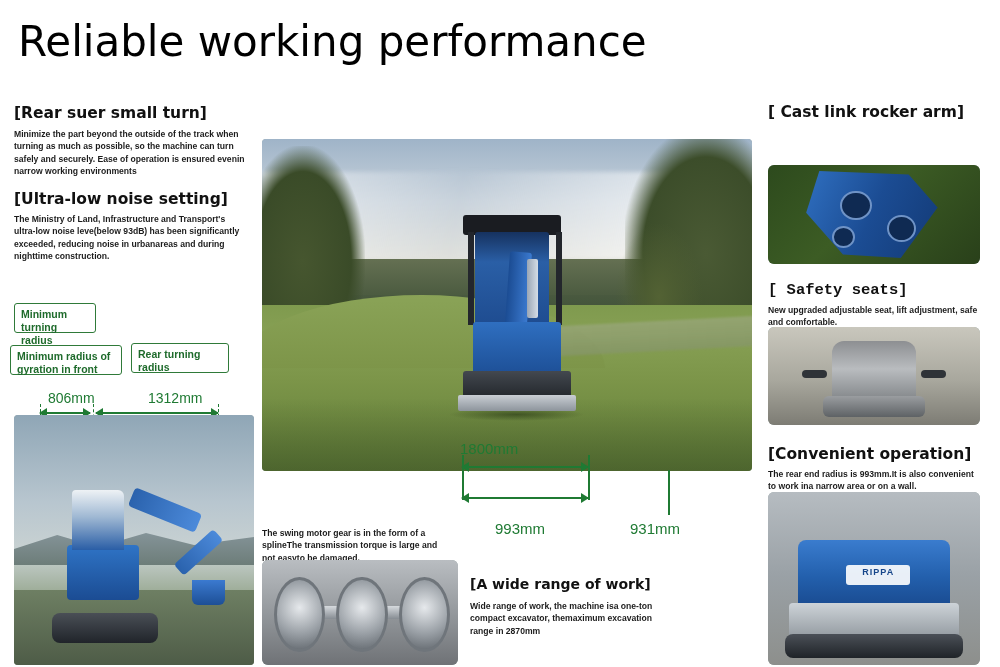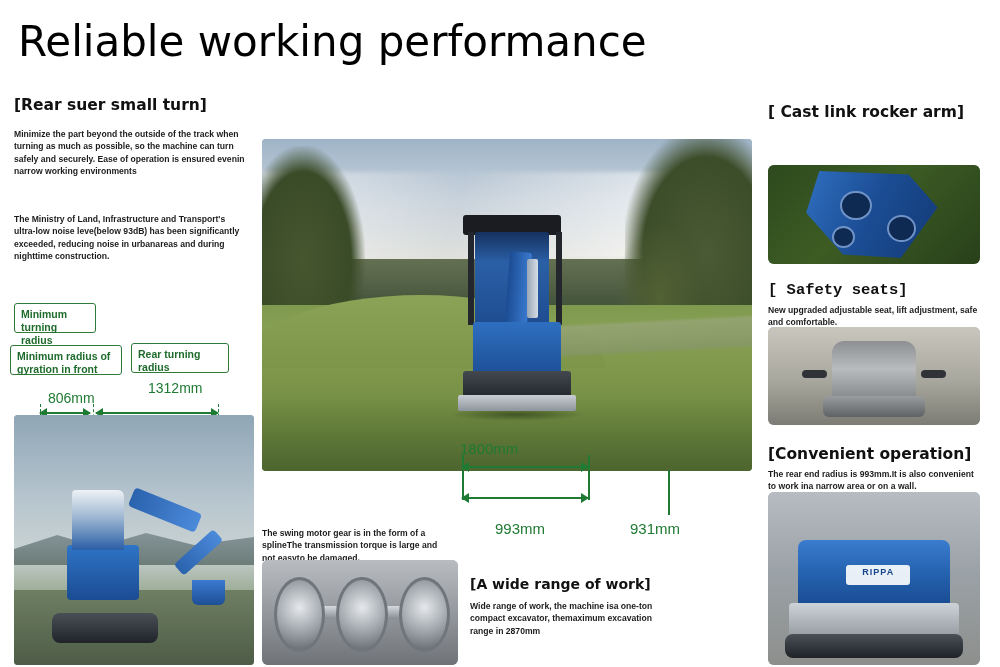--- a/index.html
+++ b/index.html
@@ -297,31 +297,32 @@
     border-left: 1.5px dashed #1f7a33;
   }
 </style>
 </head>
 <body>
 
 <div class="page">
 
   <div class="abs main-title">Reliable working performance</div>
 
-  <div class="abs sec-head" style="left:14px; top:96px; width:240px;">[Rear suer small turn]</div>
+  <div class="abs sec-head" style="left:14px; top:104px; width:240px;">[Rear suer small turn]</div>
   <div class="abs body-text" style="left:14px; top:128px; width:232px;">Minimize the part beyond the outside of the track when turning as much as possible, so the machine can turn safely and securely. Ease of operation is ensured evenin narrow working environments</div>
 
+  <div class="abs sec-head" style="left:14px; top:190px; width:240px;">[Ultra-low noise setting]</div>
   <div class="abs body-text" style="left:14px; top:213px; width:232px;">The Ministry of Land, Infrastructure and Transport's ultra-low noise leve(below 93dB) has been significantly exceeded, reducing noise in urbanareas and during nighttime construction.</div>
 
   <div class="abs tagbox" style="left:14px; top:303px; width:82px; height:30px;">Minimum turning radius</div>
   <div class="abs tagbox" style="left:131px; top:343px; width:98px; height:30px;">Rear turning radius</div>
   <div class="abs tagbox" style="left:10px; top:345px; width:112px; height:30px;">Minimum radius of gyration in front</div>
 
   <div class="abs dimlabel" style="left:48px; top:390px; font-size:14px;">806mm</div>
-  <div class="abs dimlabel" style="left:148px; top:380px; font-size:14px;">1312mm</div>
+  <div class="abs dimlabel" style="left:148px; top:390px; font-size:14px;">1312mm</div>
 
   <div class="abs arrowline" style="left:40px; top:412px; width:50px;"></div>
   <div class="abs arrowline" style="left:96px; top:412px; width:122px;"></div>
   <div class="abs vline dash" style="left:40px; top:404px; height:28px;"></div>
   <div class="abs vline dash" style="left:93px; top:404px; height:40px;"></div>
   <div class="abs vline dash" style="left:218px; top:404px; height:28px;"></div>
 
   <div class="photo" id="leftphoto">
     <div class="inner">
       <div class="lp-sky"></div>

